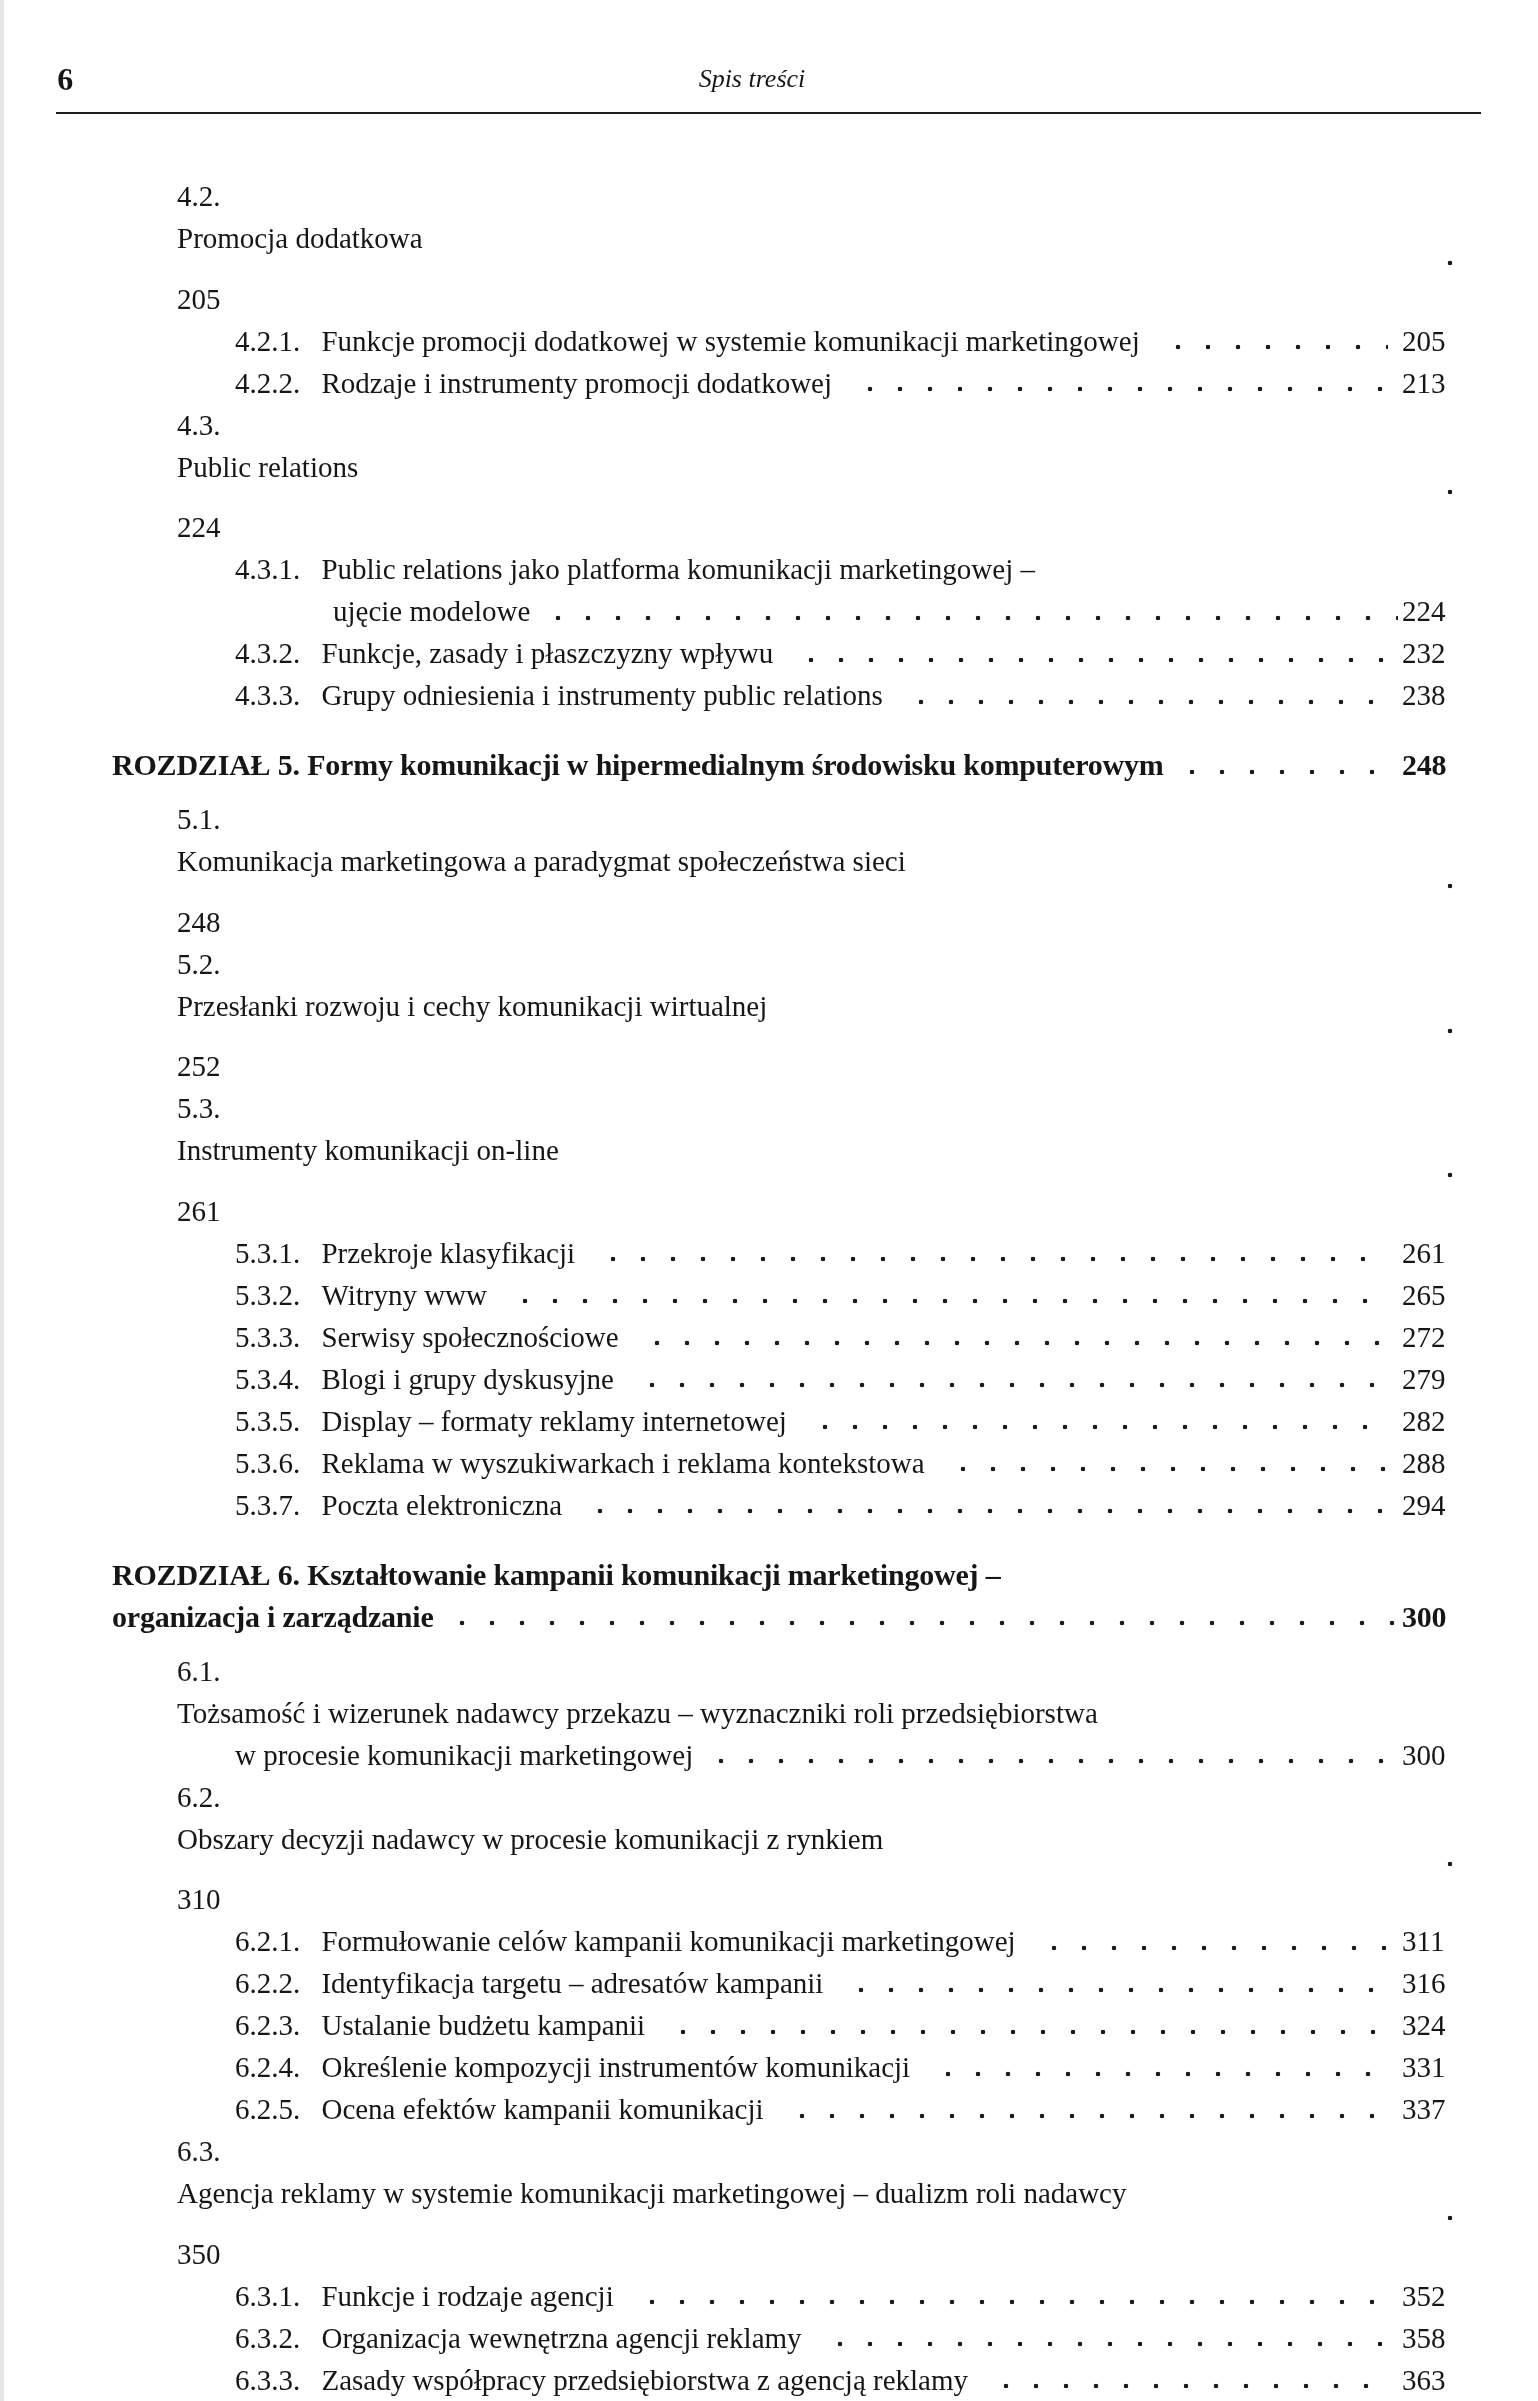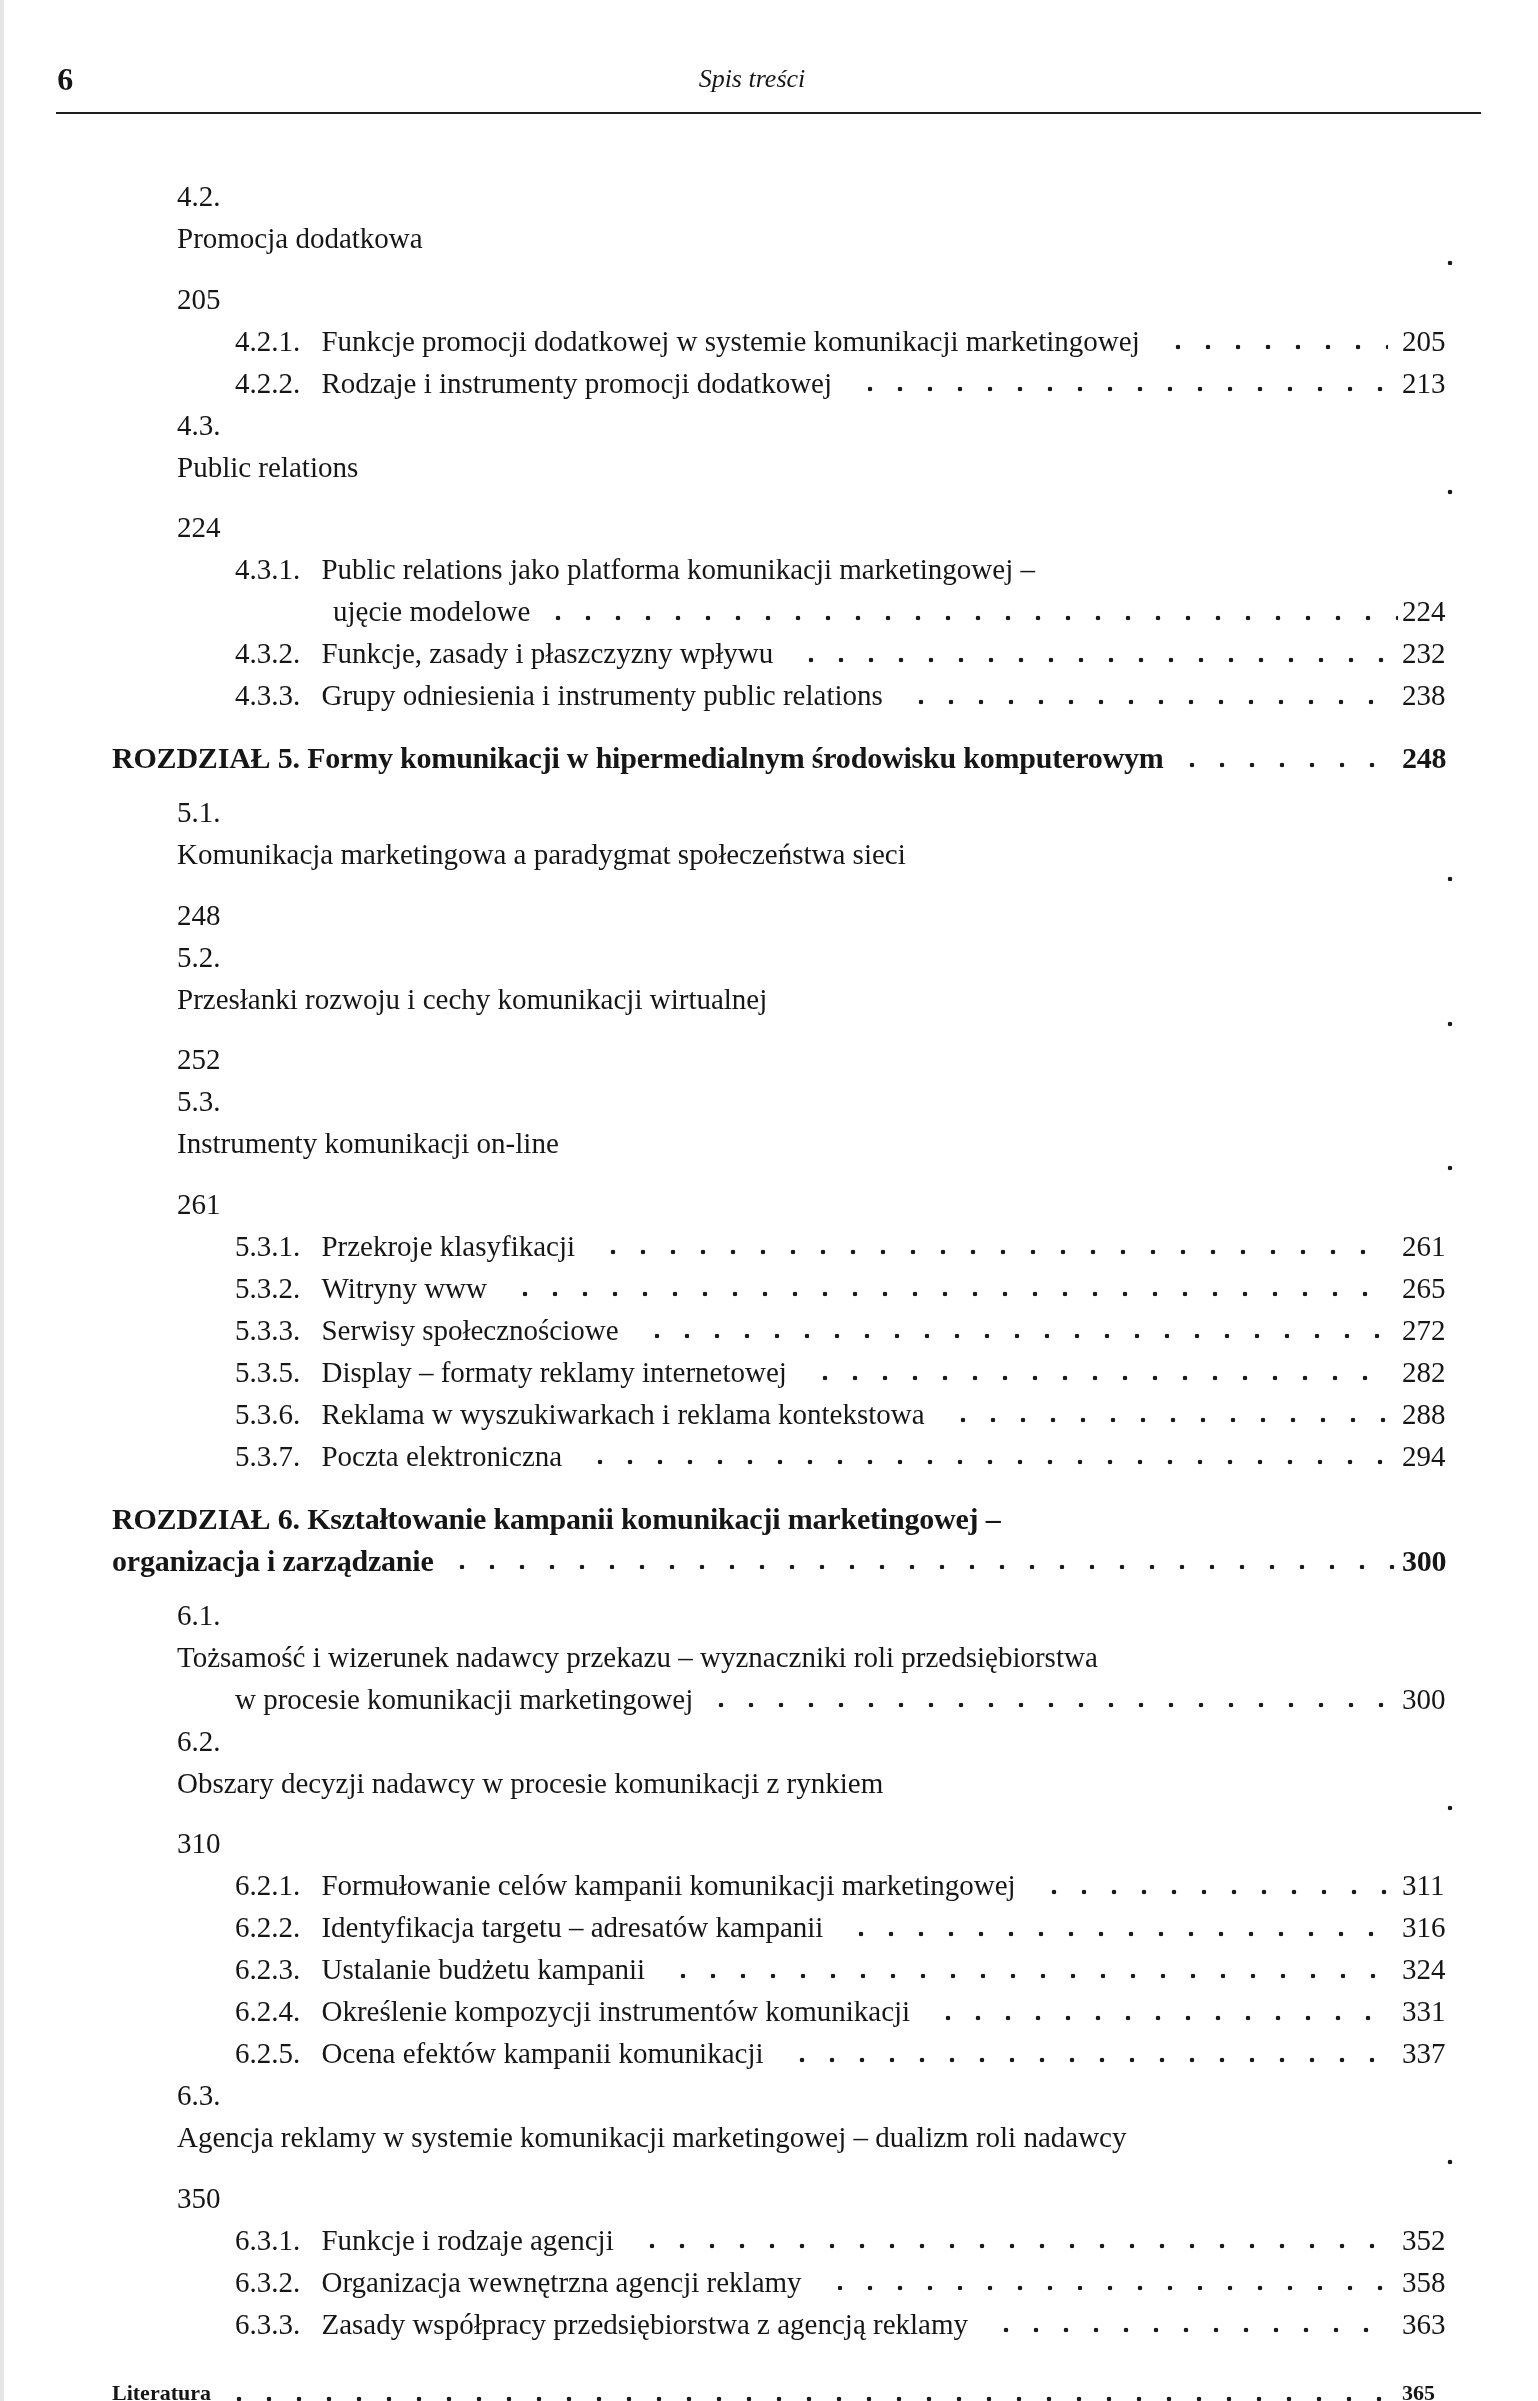--- a/index.html
+++ b/index.html
@@ -76,21 +76,21 @@
     font-weight: 700;
     font-size: 30px;
     letter-spacing: -0.2px;
   }
   .closing {
     margin-left: 56px;
     font-weight: 700;
     font-size: 22px;
     margin-top: 27px;
   }
-  .section { margin-top: 21px; }
+  .section { margin-top: 28px; }
   .section .entries { margin-top: 12px; }
   .leader {
     flex: 1 1 auto;
     min-width: 26px;
     height: 8px;
     align-self: flex-end;
     margin: 0 4px 10.5px 13px;
     background-image: radial-gradient(circle, #1a1a1a 2px, rgba(0,0,0,0) 2.6px);
     background-size: 30px 8px;
     background-repeat: repeat-x;
@@ -198,20 +198,26 @@
             <span class="leader"></span>
             <span class="pageno">265</span>
           </div>
           <div class="row lvl2">
             <span class="num">5.3.3.</span>
             <span class="txt">Serwisy społecznościowe</span>
             <span class="leader"></span>
             <span class="pageno">272</span>
           </div>
           <div class="row lvl2">
+            <span class="num">5.3.4.</span>
+            <span class="txt">Blogi i grupy dyskusyjne</span>
+            <span class="leader"></span>
+            <span class="pageno">279</span>
+          </div>
+          <div class="row lvl2">
             <span class="num">5.3.5.</span>
             <span class="txt">Display – formaty reklamy internetowej</span>
             <span class="leader"></span>
             <span class="pageno">282</span>
           </div>
           <div class="row lvl2">
             <span class="num">5.3.6.</span>
             <span class="txt">Reklama w wyszukiwarkach i reklama kontekstowa</span>
             <span class="leader"></span>
             <span class="pageno">288</span>

